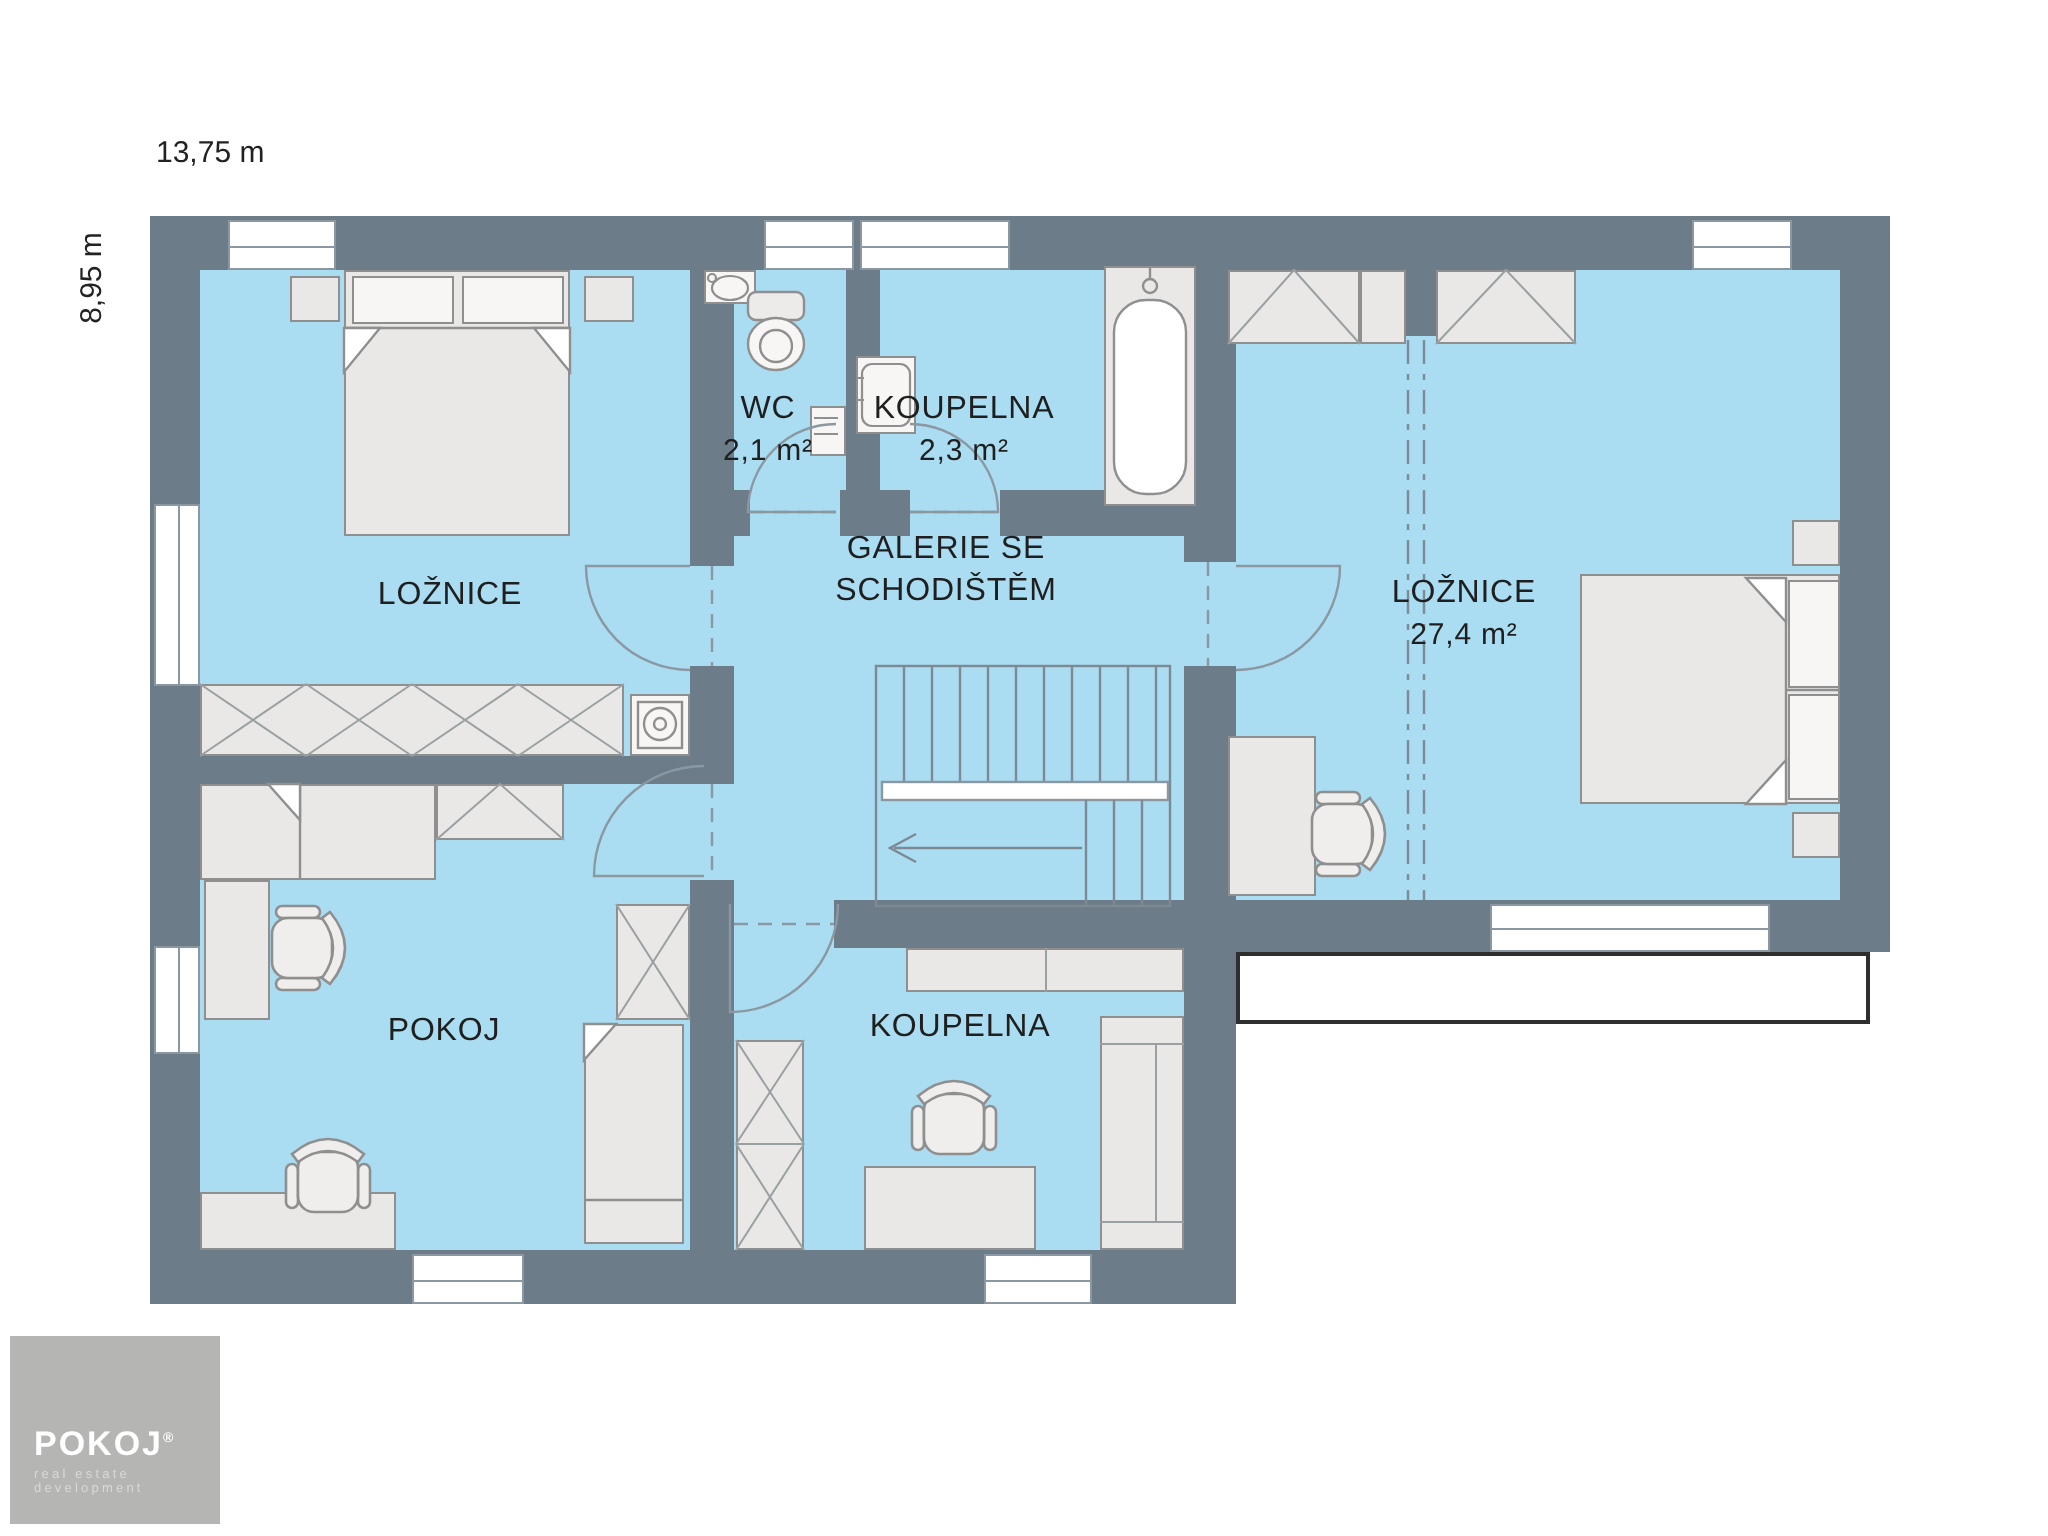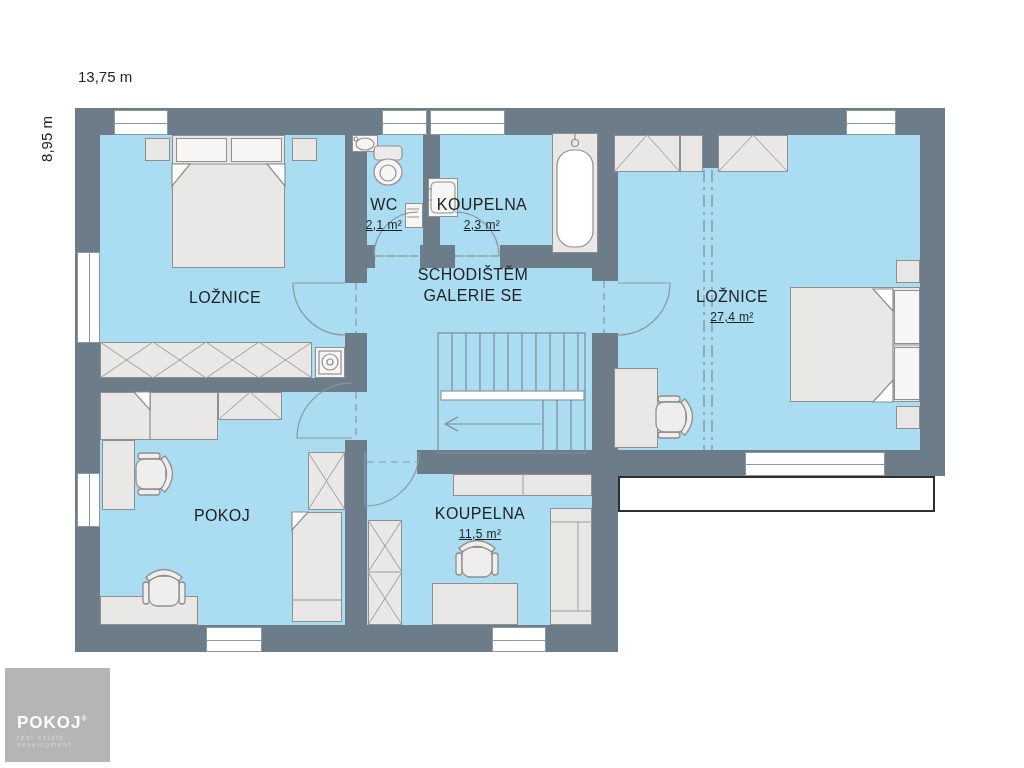--- a/index.html
+++ b/index.html
@@ -21,21 +21,21 @@
   .gap{position:absolute;background:var(--floor);}
   .furn{position:absolute;background:var(--furn);border:1.5px solid var(--furn-border);}
   .furn.white{background:#f7f6f4;}
   .win{position:absolute;background:var(--white);border:1px solid var(--line);}
   .win i{position:absolute;background:var(--line);display:block;}
   .win.h i{left:0;right:0;top:50%;height:1px;}
   .win.v i{top:0;bottom:0;left:50%;width:1px;}
   .balcony{position:absolute;background:var(--white);border:2px solid #2e2e2e;}
   .room-label{position:absolute;text-align:center;line-height:21px;letter-spacing:0.4px;}
   .room-label .rn{font-size:16px;}
-  .room-label .ra{font-size:12px;text-decoration:underline;}
+  .room-label .ra{font-size:15px;}
   .dim{position:absolute;font-size:15px;color:#222;}
   .dim-v{transform:translate(-50%,-50%) rotate(-90deg);white-space:nowrap;}
   #overlay{position:absolute;left:0;top:0;width:1024px;height:768px;pointer-events:none;}
   .logo{
     position:absolute;left:5px;top:668px;width:105px;height:94px;
     background:var(--logo-bg);
     display:flex;flex-direction:column;justify-content:flex-end;
     padding:0 0 14px 12px;
   }
   .logo .brand{color:#fff;font-weight:bold;font-size:17px;letter-spacing:1px;line-height:16px;}
@@ -232,32 +232,31 @@
   </div>
   <div class="room-label" style="left:345px;top:194px;width:78px;">
     <div class="rn">WC</div>
     <div class="ra">2,1 m²</div>
   </div>
   <div class="room-label" style="left:432px;top:194px;width:100px;">
     <div class="rn">KOUPELNA</div>
     <div class="ra">2,3 m²</div>
   </div>
   <div class="room-label" style="left:373px;top:264px;width:200px;">
+    <div class="rn">GALERIE SE</div>
     <div class="rn">SCHODIŠTĚM</div>
-    <div class="rn">GALERIE SE</div>
   </div>
   <div class="room-label" style="left:632px;top:286px;width:200px;">
     <div class="rn">LOŽNICE</div>
     <div class="ra">27,4 m²</div>
   </div>
   <div class="room-label" style="left:122px;top:505px;width:200px;">
     <div class="rn">POKOJ</div>
   </div>
   <div class="room-label" style="left:380px;top:503px;width:200px;">
     <div class="rn">KOUPELNA</div>
-    <div class="ra">11,5 m²</div>
   </div>
 
   <div class="logo">
     <div class="brand"><span>POKOJ</span><sup>®</sup></div>
     <div class="tagline">real estate development</div>
   </div>
 </div>
 
 </body></html>

